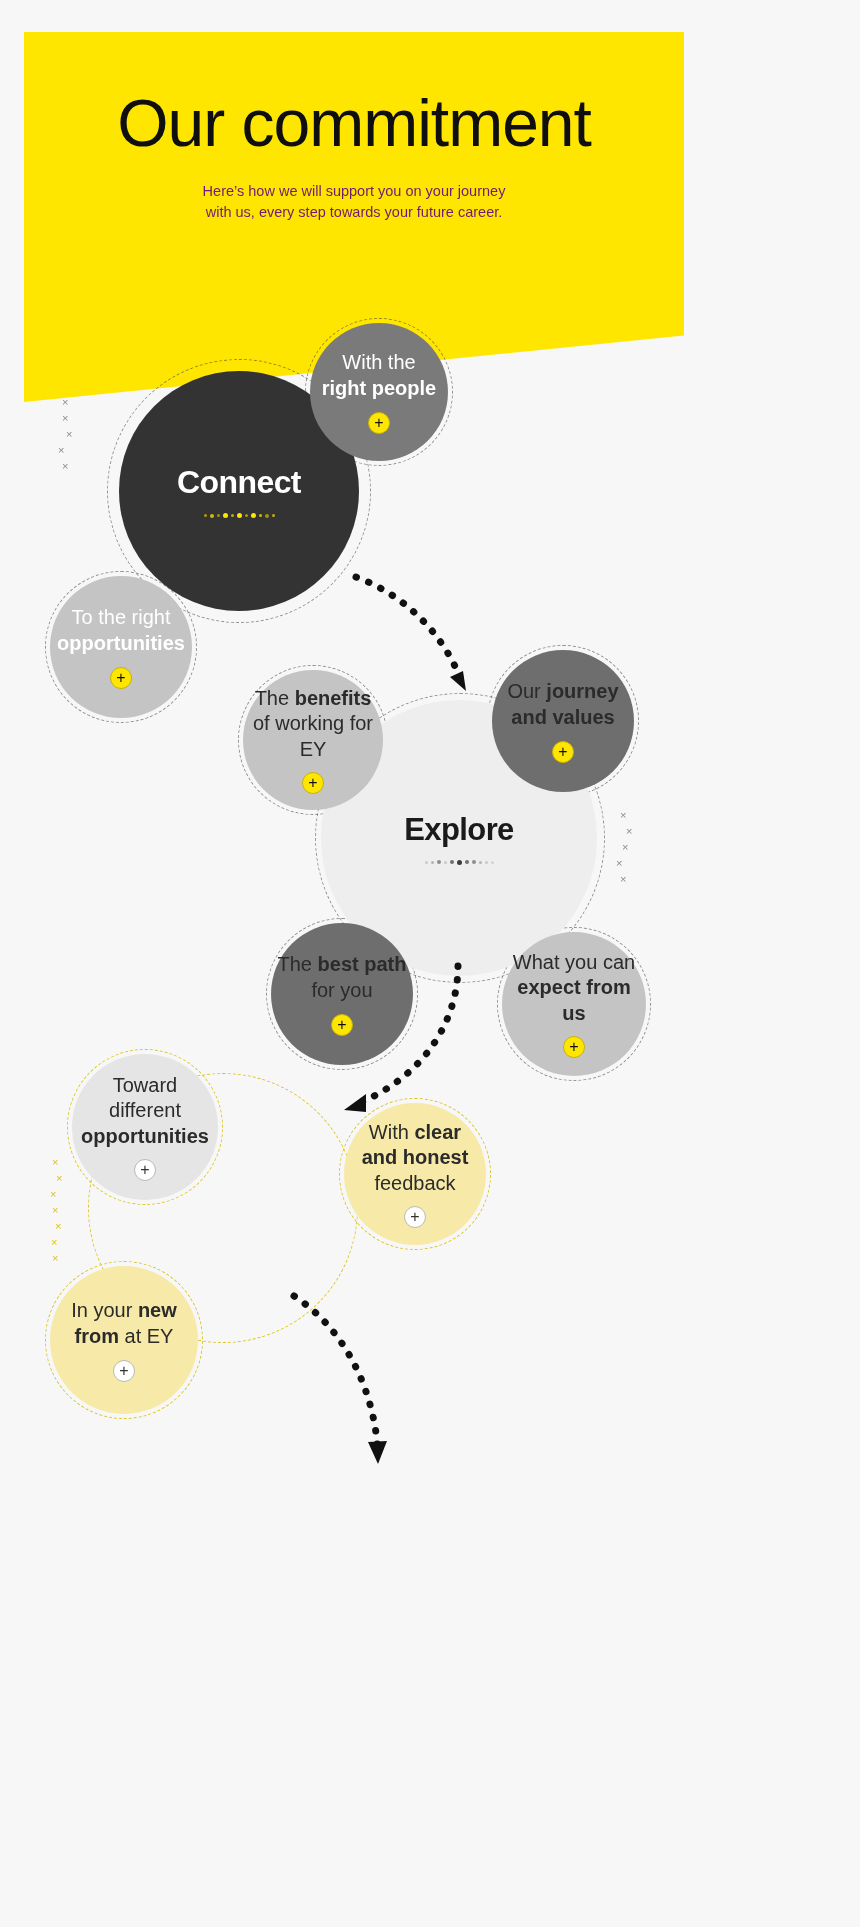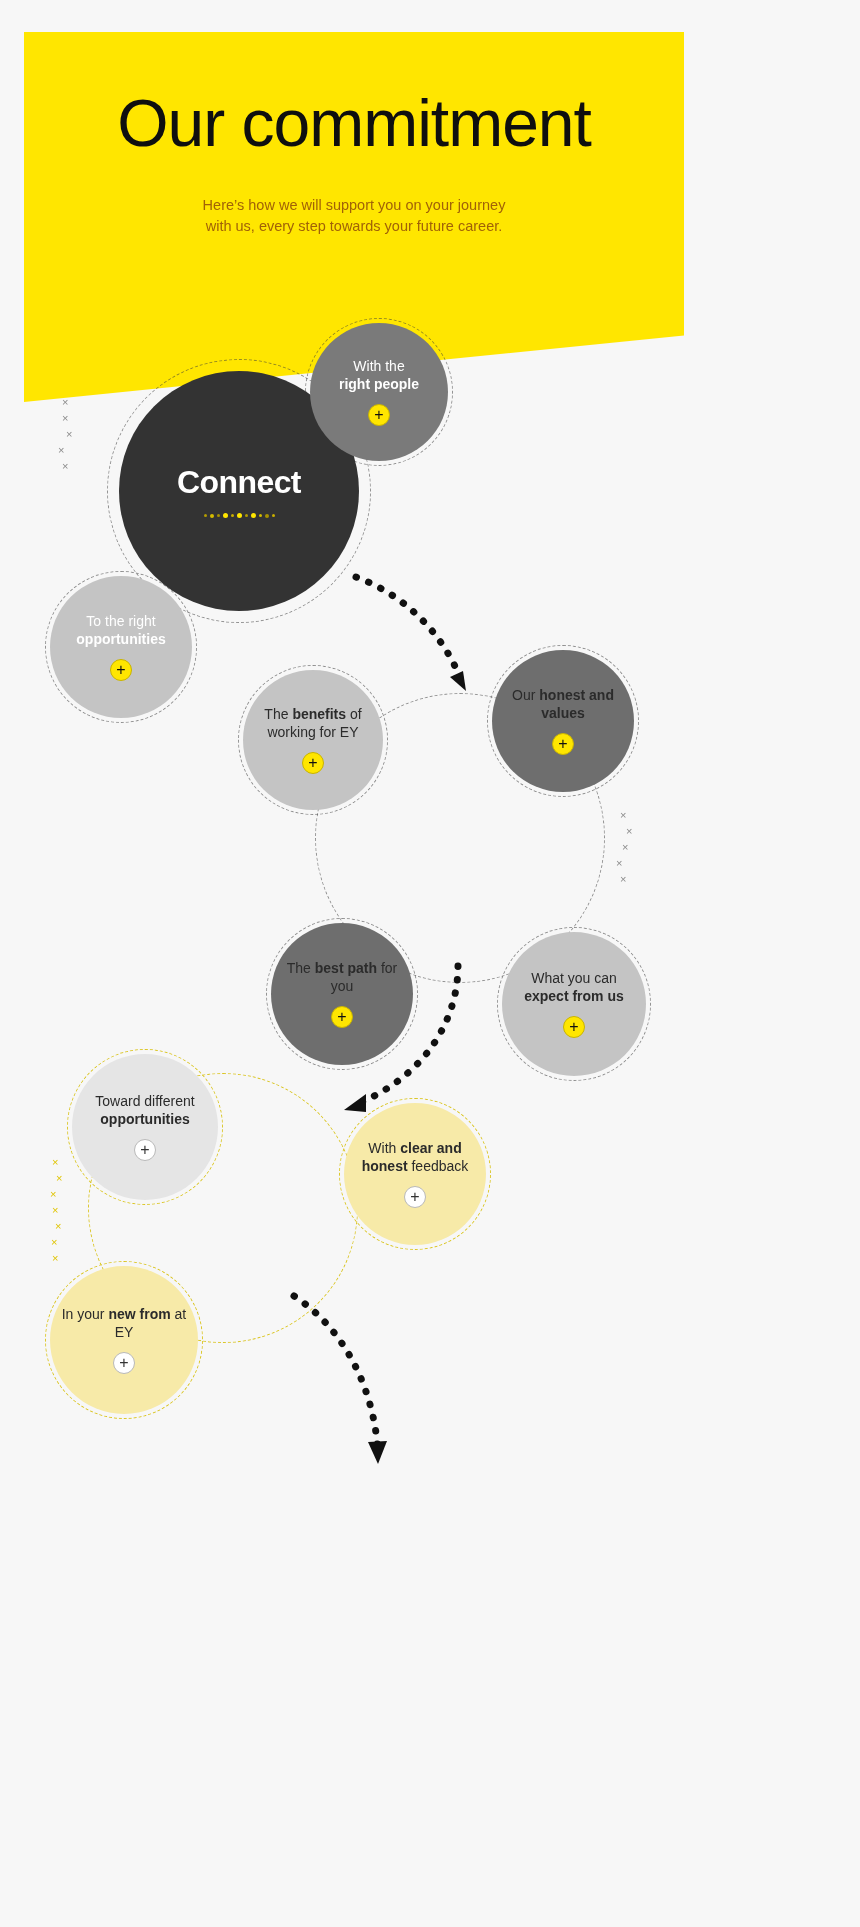--- a/index.html
+++ b/index.html
@@ -21,21 +21,21 @@
   .hero-inner { padding-top:58px; text-align:center; }
   .hero h1 {
     font-size:66px; font-weight:300; color:#0f0f0f; letter-spacing:-1px;
     line-height:1.02;
   }
   .hero h2 {
     font-size:58px; font-weight:bold; color:#0f0f0f; letter-spacing:-1.5px;
     line-height:1.05; margin-top:2px;
   }
   .hero p {
-    margin-top:38px; font-size:14.5px; line-height:1.45; color:#a16207;
+    margin-top:24px; font-size:14.5px; line-height:1.45; color:#701a75;
     font-weight:400;
   }
   .ring {
     position:absolute; border-radius:50%;
     border:1.3px dashed rgba(60,60,60,.55);
     z-index:2; pointer-events:none;
   }
   .ring.y { border-color:rgba(214,190,0,.85); }
 
   .hub {
@@ -49,21 +49,21 @@
     margin-top:12px; display:flex; gap:3px; align-items:center;
   }
   .dots i { display:block; border-radius:50%; }
 
   .bub {
     position:absolute; border-radius:50%;
     display:flex; flex-direction:column;
     align-items:center; justify-content:center;
     text-align:center; z-index:5; padding:6px;
   }
-  .bub .txt { font-size:14px; line-height:1.28; }
+  .bub .txt { font-size:20px; line-height:1.28; }
   .bub .txt b { font-weight:bold; }
   .plus {
     margin-top:10px; width:22px; height:22px; border-radius:50%;
     display:flex; align-items:center; justify-content:center;
     font-size:16px; line-height:1; font-weight:300;
   }
   .plus.ybadge { background:#FFE600; border:1px solid #c9b400; color:#111; }
   .plus.wbadge { background:#fff; border:1px solid #b9b9b9; color:#333; }
 
   
@@ -154,31 +154,47 @@
     <path d="M6 12 C 55 30, 95 70, 112 118" stroke="#111" stroke-width="7" fill="none" stroke-linecap="round" stroke-dasharray="0.5 13"></path>
     <path d="M100 112 L116 126 L113 106" fill="#111"></path>
   </svg>
 
   <div class="ring" style="left:315px; top:693px; width:290px; height:290px;"></div>
   <div class="ring" style="left:238px; top:665px; width:150px; height:150px;"></div>
   <div class="ring" style="left:487px; top:645px; width:152px; height:152px;"></div>
   <div class="ring" style="left:266px; top:918px; width:152px; height:152px;"></div>
   <div class="ring" style="left:497px; top:927px; width:154px; height:154px;"></div>
 
+  <div class="hub" style="left:321px; top:700px; width:276px; height:276px; background:#eeeeee;">
+    <div class="hub-title" style="font-size:31px; color:#1a1a1a;">Explore</div>
+    <div class="dots">
+      <i style="width:3px;height:3px;background:#c9c9c9"></i>
+      <i style="width:3px;height:3px;background:#b5b5b5"></i>
+      <i style="width:4px;height:4px;background:#8d8d8d"></i>
+      <i style="width:3px;height:3px;background:#c9c9c9"></i>
+      <i style="width:4px;height:4px;background:#6f6f6f"></i>
+      <i style="width:5px;height:5px;background:#3d3d3d"></i>
+      <i style="width:4px;height:4px;background:#6f6f6f"></i>
+      <i style="width:4px;height:4px;background:#8d8d8d"></i>
+      <i style="width:3px;height:3px;background:#b5b5b5"></i>
+      <i style="width:3px;height:3px;background:#c9c9c9"></i>
+      <i style="width:3px;height:3px;background:#d4d4d4"></i>
+    </div>
+  </div>
 
   <div class="bub" style="left:243px; top:670px; width:140px; height:140px; background:#c4c4c4; color:#2b2b2b;">
     <div class="txt">
       <span>The </span><b>benefits</b><span> of working for EY</span>
     </div>
     <div class="plus ybadge">+</div>
   </div>
 
   <div class="bub" style="left:492px; top:650px; width:142px; height:142px; background:#6e6e6e; color:#2b2b2b;">
     <div class="txt">
-      <span>Our </span><b>honest and values</b>
+      <span>Our </span><b>journey and values</b>
     </div>
     <div class="plus ybadge">+</div>
   </div>
 
   <div class="bub" style="left:271px; top:923px; width:142px; height:142px; background:#6e6e6e; color:#2b2b2b;">
     <div class="txt">
       <span>The </span><b>best path</b><span> for you</span>
     </div>
     <div class="plus ybadge">+</div>
   </div>

